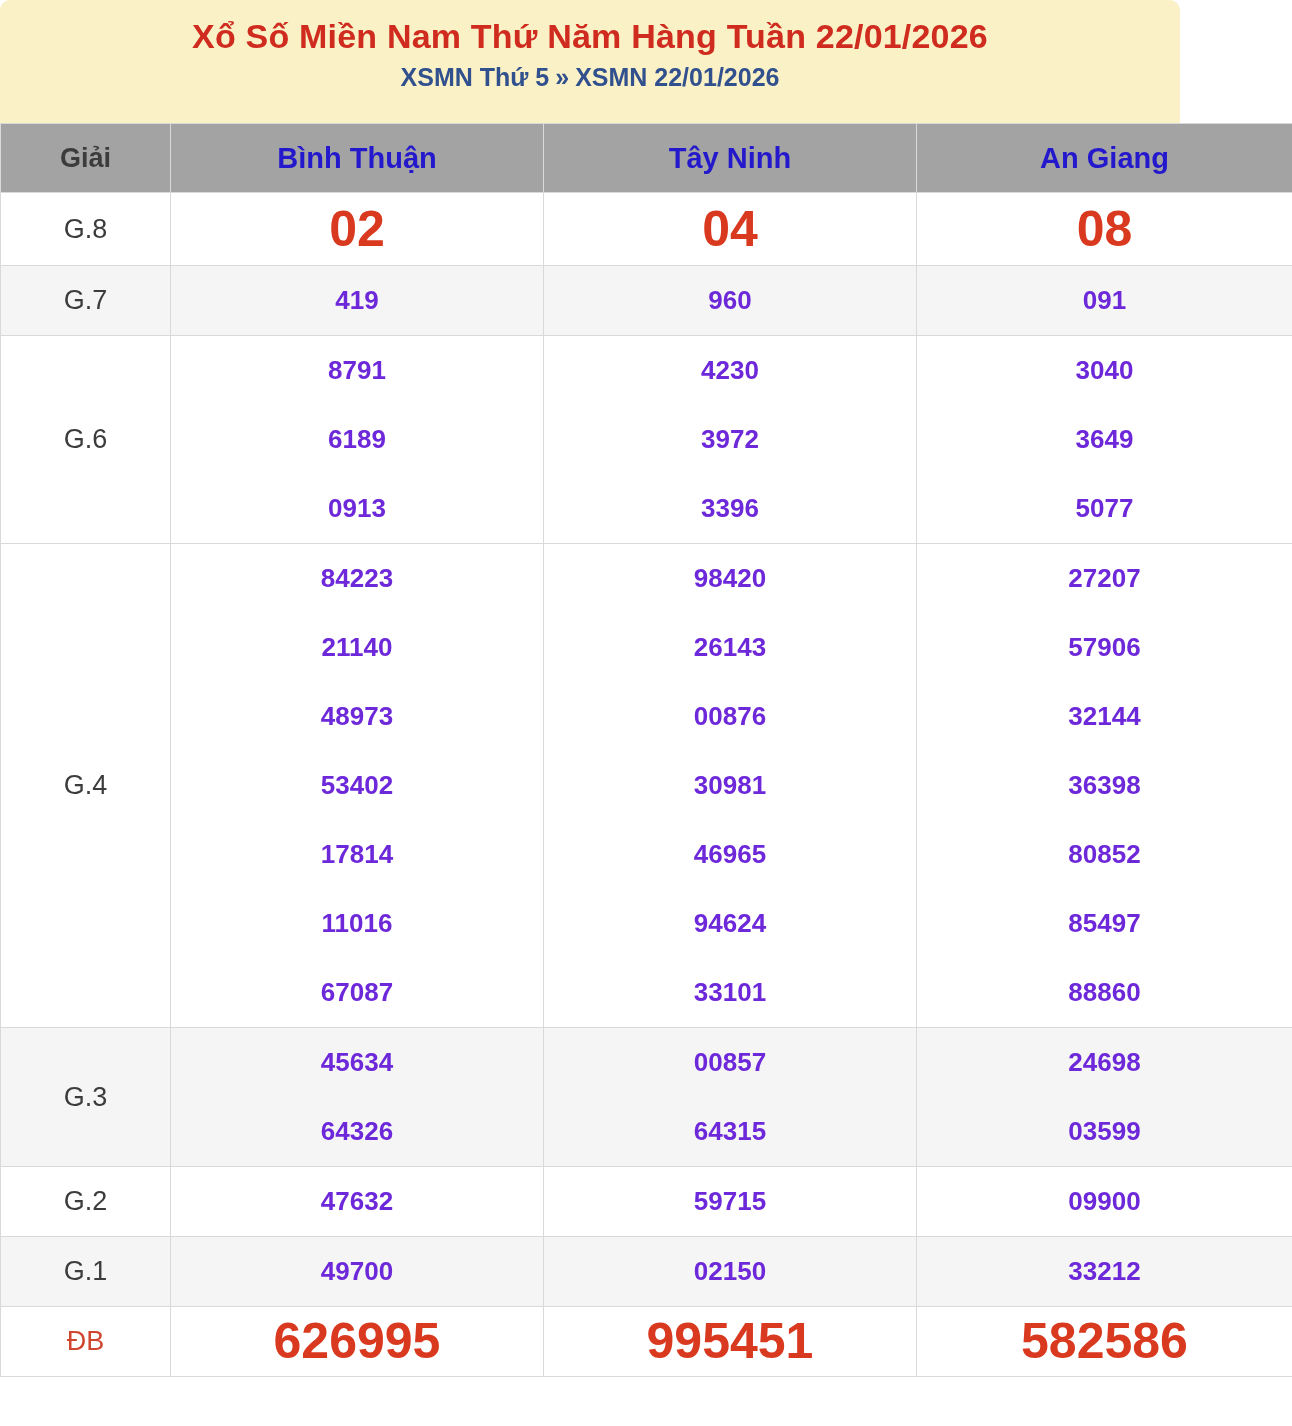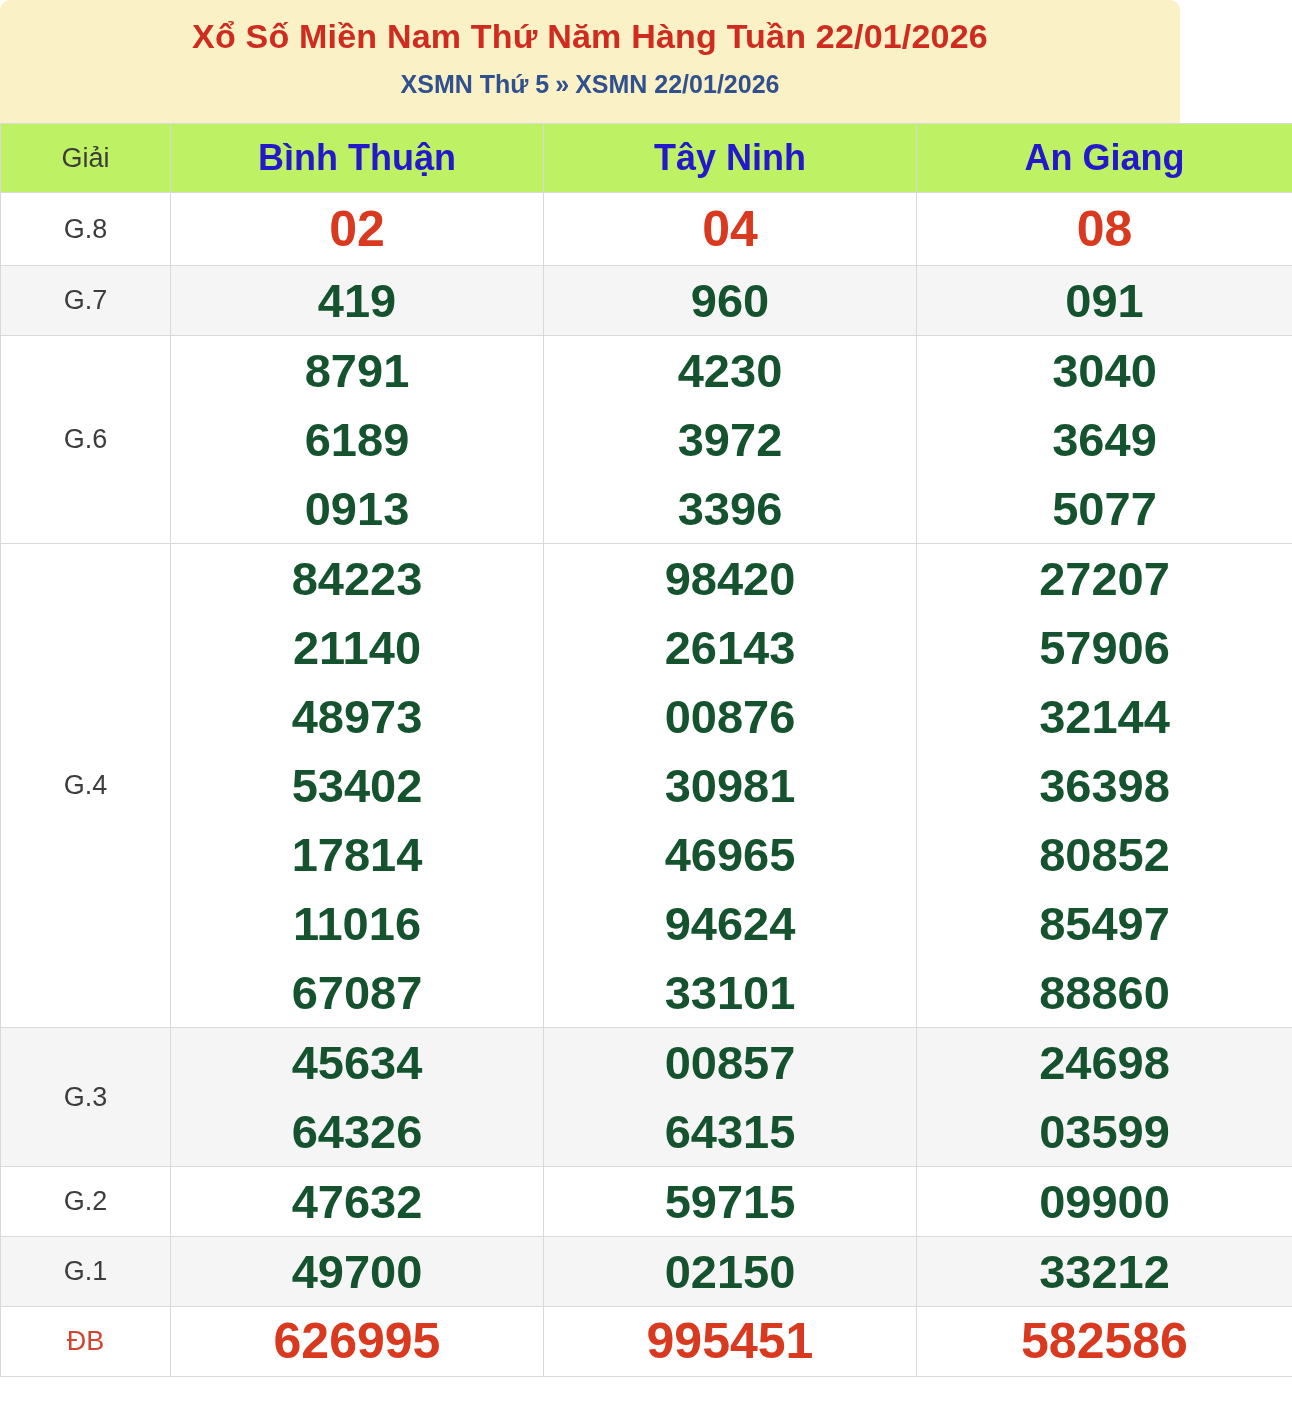--- a/index.html
+++ b/index.html
@@ -18,64 +18,65 @@
     text-align: center;
   }
   .banner h1 {
     margin: 0; padding-top: 17px;
     font-size: 34px; line-height: 38px;
     font-weight: 700;
     color: #CF2B1E;
     letter-spacing: 0.2px;
   }
   .crumb {
-    margin-top: 15px;
+    margin-top: 8px;
     font-size: 25px; line-height: 28px;
     font-weight: 700;
     color: #31508E;
   }
   .crumb span { color: #31508E; }
   .crumb .sep { padding: 0 6px; }
   
   table.results {
     width: 1292px;
     border-collapse: collapse;
     table-layout: fixed;
   }
   .results th, .results td {
     border: 1px solid #D9D9D9;
     padding: 0;
     text-align: center;
     vertical-align: middle;
   }
   .results thead th {
     height: 69px;
-    background: #bef264;
+    background: #a3a3a3;
+    font-weight: bold;
   }
   th.prize-head {
     font-weight: 400;
     font-size: 27px;
     color: #3C3C3C;
   }
   th.province {
     font-weight: 700;
-    font-size: 36px;
+    font-size: 29px;
     color: #2418CC;
   }
   td.label {
     font-size: 27px;
     font-weight: 400;
     color: #3C3C3C;
     margin-top: 28px;
   }
   .num {
     line-height: 69px;
-    font-size: 47px;
-    font-weight: 700;
-    color: #14532d;
+    font-size: 26px;
+    font-weight: 700;
+    color: #6d28d9;
     white-space: nowrap;
   }
   tr.alt td { background: #F5F5F5; }
   tr.row-g8 td { height: 72px; }
   tr.row-g8 .num {
     line-height: 72px;
     font-size: 50px;
     color: #D9391F;
   }
   tr.row-db td { height: 69px; }

